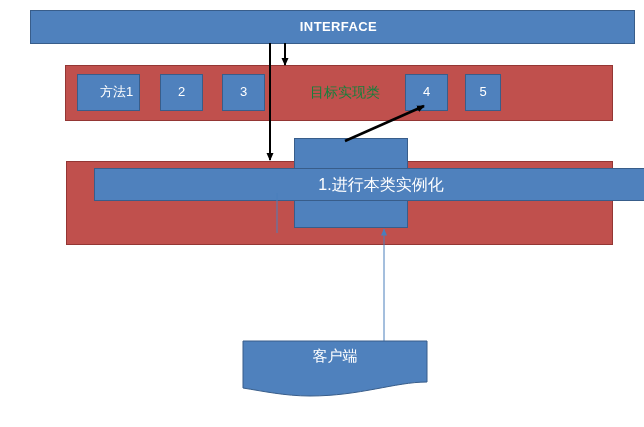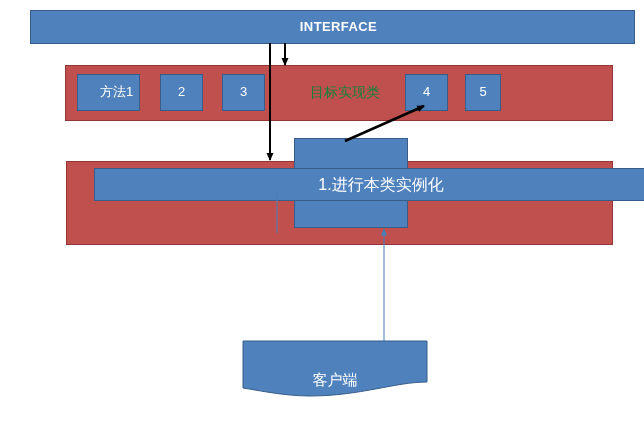--- a/index.html
+++ b/index.html
@@ -127,15 +127,15 @@
 
     <line x1="277" y1="193" x2="277" y2="233" stroke="#4a7ebb" stroke-width="1"></line>
 
     <line x1="384" y1="341" x2="384" y2="229" stroke="#4a7ebb" stroke-width="1" marker-end="url(#arrowBlue)"></line>
 
     <path d="M243,341 L427,341 L427,382
              C 395,382 360,396 310,396
              C 285,396 262,391 243,388 Z" fill="#4f81bd" stroke="#385d8a" stroke-width="1"></path>
   </svg>
 
-  <div class="client-label" style="left:243px; top:360px; width:184px; height:40px;">客户端</div>
+  <div class="client-label" style="left:243px; top:336px; width:184px; height:40px;">客户端</div>
 
 </div>
 
 </body></html>

